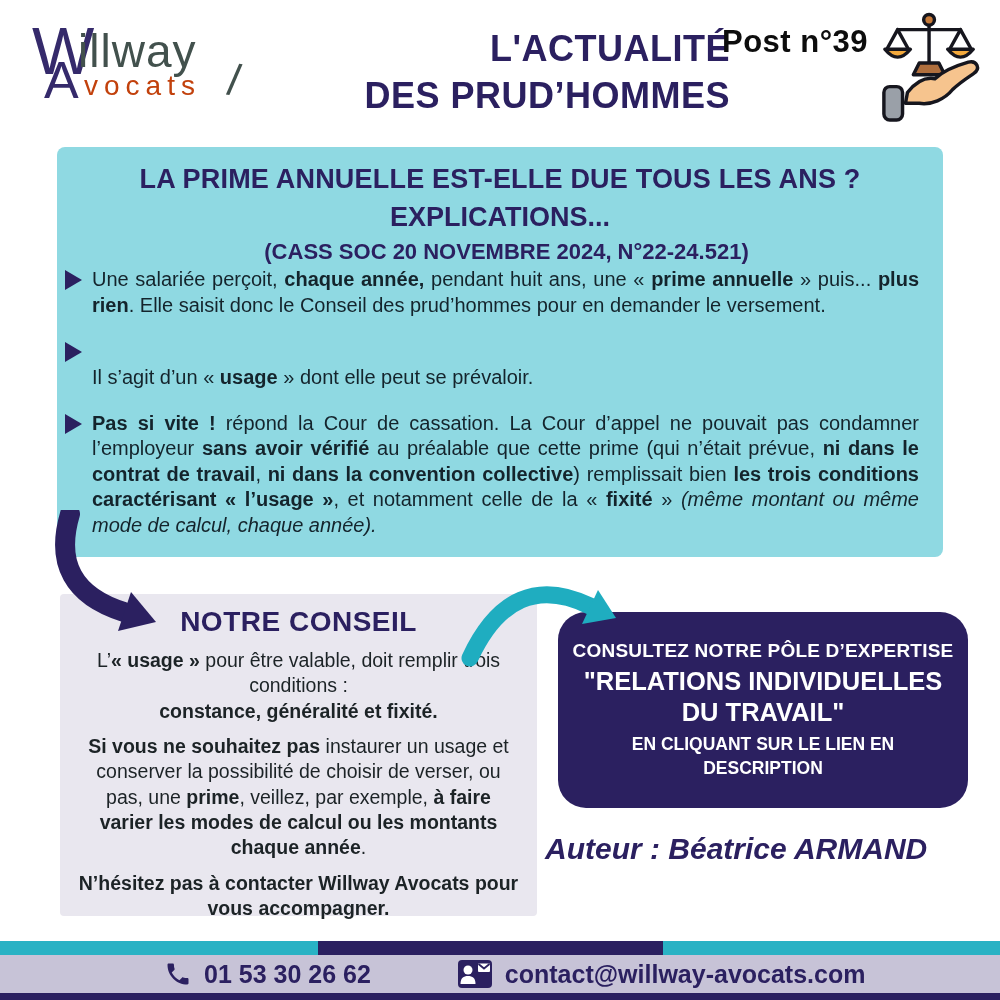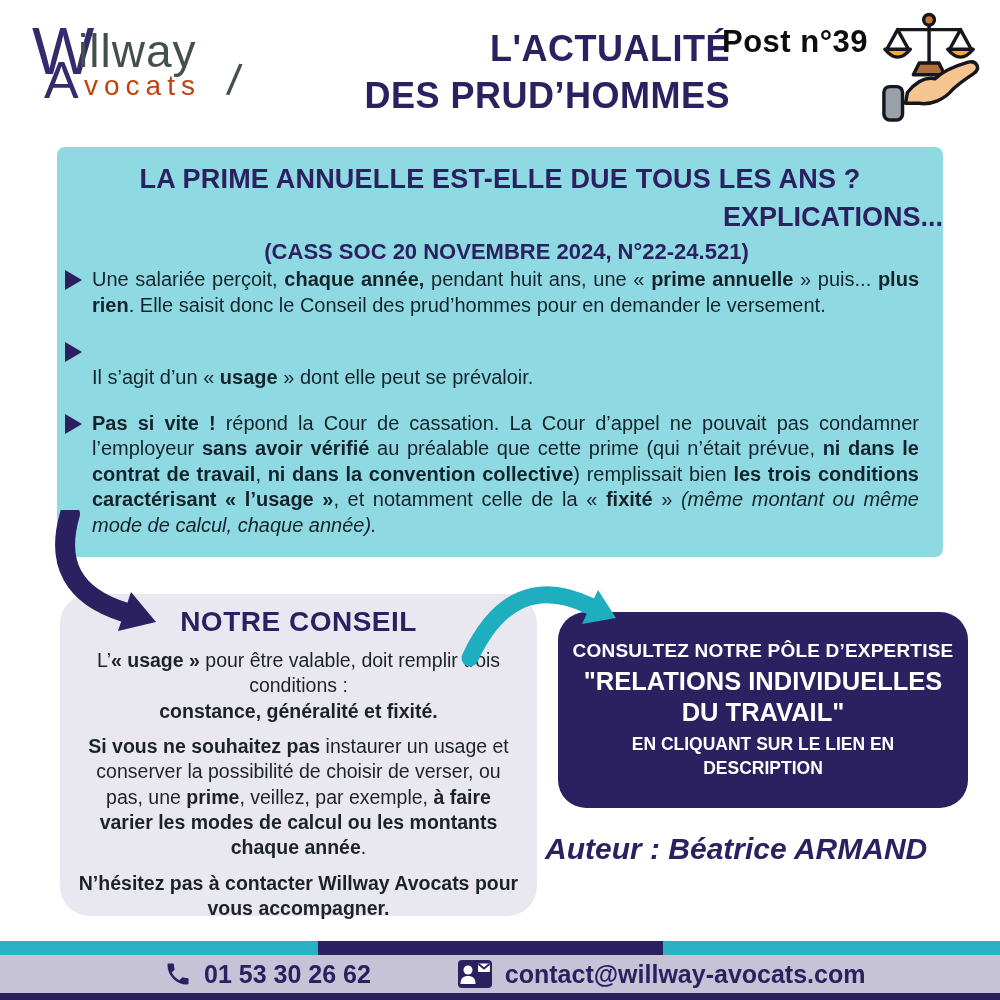--- a/index.html
+++ b/index.html
@@ -16,35 +16,35 @@
 
   .main-title{position:absolute;left:250px;top:26px;width:480px;text-align:right;
               color:#2b2060;font-weight:700;font-size:36px;line-height:1.3;letter-spacing:0.5px;}
   .post-label{position:absolute;left:722px;top:24px;font-size:31px;font-weight:700;color:#0d0d0d;letter-spacing:0.5px;}
   .scales-icon{position:absolute;left:878px;top:6px;}
 
   
   .teal-card{position:absolute;left:57px;top:147px;width:886px;height:410px;background:#8fd9e2;border-radius:8px;}
   .card-heading{padding-top:14px;text-align:center;color:#2b2060;font-weight:700;line-height:1.4;}
   .card-heading .h1{font-size:27px;letter-spacing:0.2px;}
-  .card-heading .h2{font-size:27px;text-align:right;}
+  .card-heading .h2{font-size:27px;}
   .card-heading .h3{font-size:22px;padding-left:13px;}
   .bullets{padding:0 24px 0 8px;display:grid;row-gap:21px;}
   .bullet{display:flex;gap:10px;font-size:20px;line-height:1.27;color:#14242c;}
   .bullet .txt{text-align:justify;flex:1;}
   .tri{flex:none;width:0;height:0;border-left:17px solid #2b2060;
        border-top:10px solid transparent;border-bottom:10px solid transparent;margin-top:3px;}
 
   
   .arrow-purple{position:absolute;left:38px;top:510px;z-index:5;}
   .arrow-teal{position:absolute;left:452px;top:560px;z-index:5;}
 
   
   .conseil{position:absolute;left:60px;top:594px;width:477px;height:322px;background:#e9e7ef;
-           border-radius:30px;text-align:center;padding:0;box-sizing:border-box;}
+           border-radius:4px;text-align:center;padding:0;box-sizing:border-box;}
   .conseil-title{margin-top:12px;font-size:28px;font-weight:700;color:#2b2060;letter-spacing:0.5px;}
   .conseil p{margin:10px 18px 0 18px;font-size:19.5px;line-height:1.3;color:#1c2326;}
 
   
   .expertise{position:absolute;left:558px;top:612px;width:410px;height:196px;background:#2b2060;
              border-radius:28px;color:#fff;text-align:center;display:flex;flex-direction:column;
              justify-content:center;box-sizing:border-box;padding:10px 14px;cursor:pointer;}
   .expertise .l1{font-size:19px;font-weight:700;letter-spacing:0.2px;}
   .expertise .l2{font-size:25.5px;font-weight:700;line-height:1.25;margin:4px 0;}
   .expertise .l3{font-size:17.5px;font-weight:700;line-height:1.35;}

